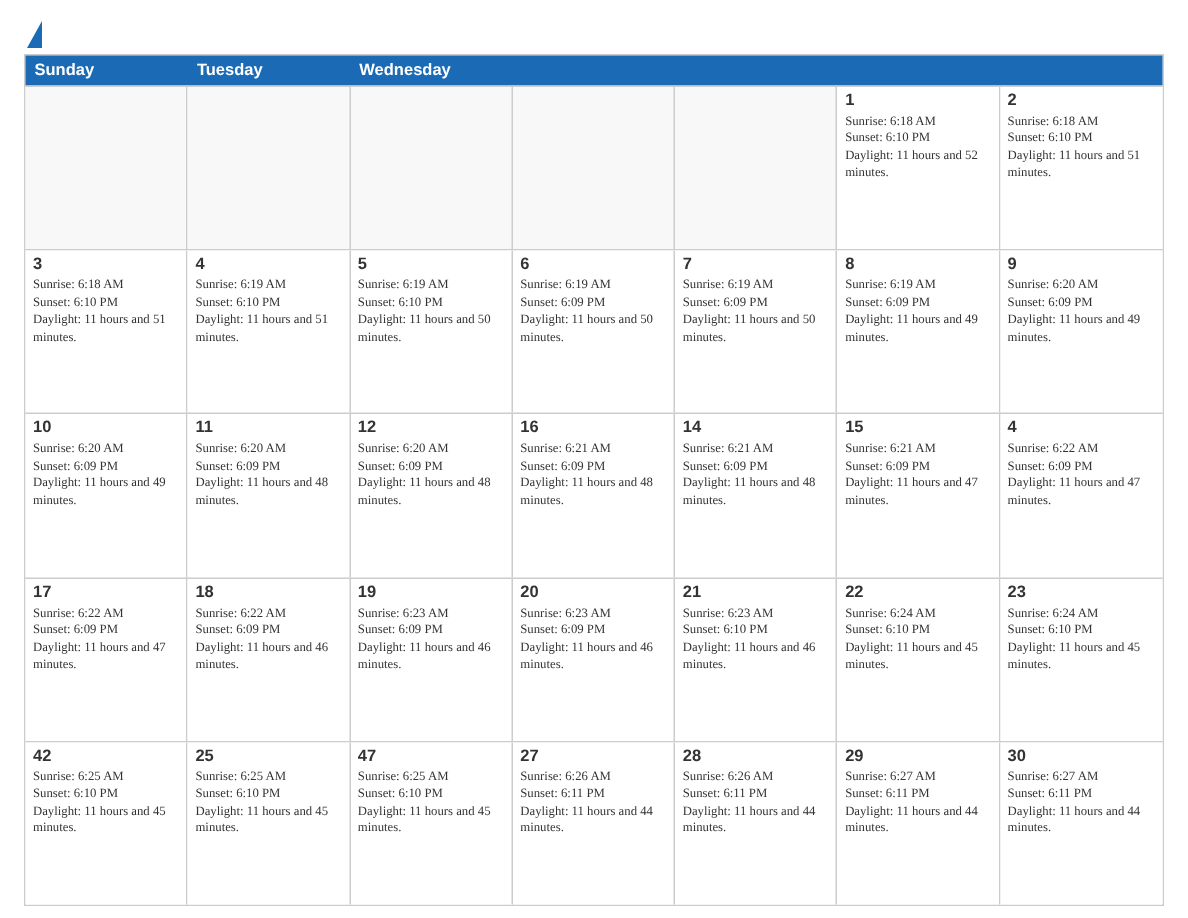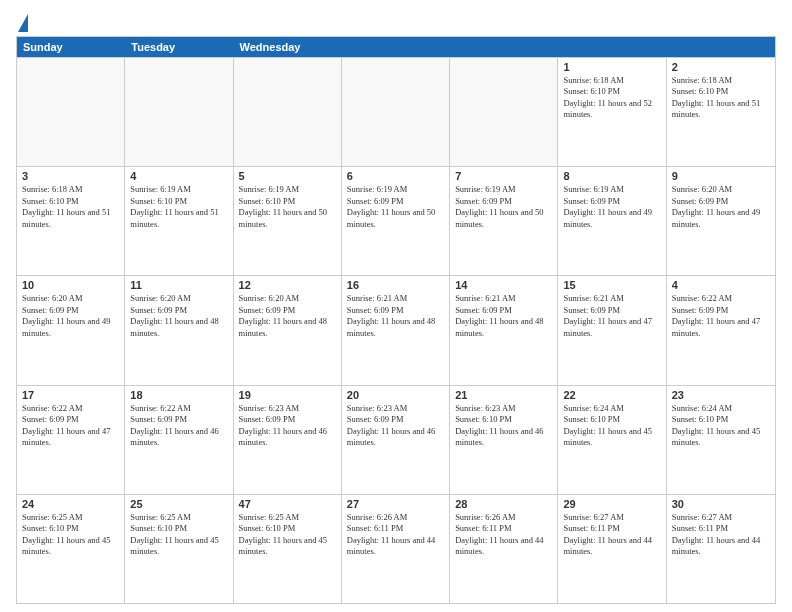--- a/index.html
+++ b/index.html
@@ -249,21 +249,21 @@
             <span class="day-num">22</span>
             <div class="day-info">Sunrise: 6:24 AM<br>Sunset: 6:10 PM<br>Daylight: 11 hours and 45 minutes.</div>
           </div>
           <div class="cal-cell">
             <span class="day-num">23</span>
             <div class="day-info">Sunrise: 6:24 AM<br>Sunset: 6:10 PM<br>Daylight: 11 hours and 45 minutes.</div>
           </div>
         </div>
         <div class="cal-week">
           <div class="cal-cell">
-            <span class="day-num">24</span>
+            <span class="day-num">42</span>
             <div class="day-info">Sunrise: 6:25 AM<br>Sunset: 6:10 PM<br>Daylight: 11 hours and 45 minutes.</div>
           </div>
           <div class="cal-cell">
             <span class="day-num">25</span>
             <div class="day-info">Sunrise: 6:25 AM<br>Sunset: 6:10 PM<br>Daylight: 11 hours and 45 minutes.</div>
           </div>
           <div class="cal-cell">
             <span class="day-num">47</span>
             <div class="day-info">Sunrise: 6:25 AM<br>Sunset: 6:10 PM<br>Daylight: 11 hours and 45 minutes.</div>
           </div>

